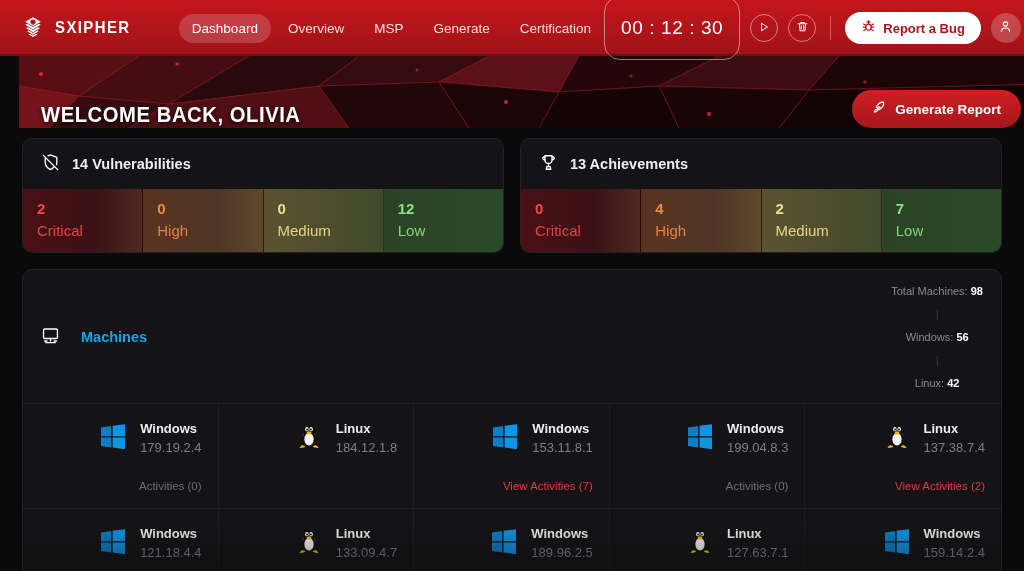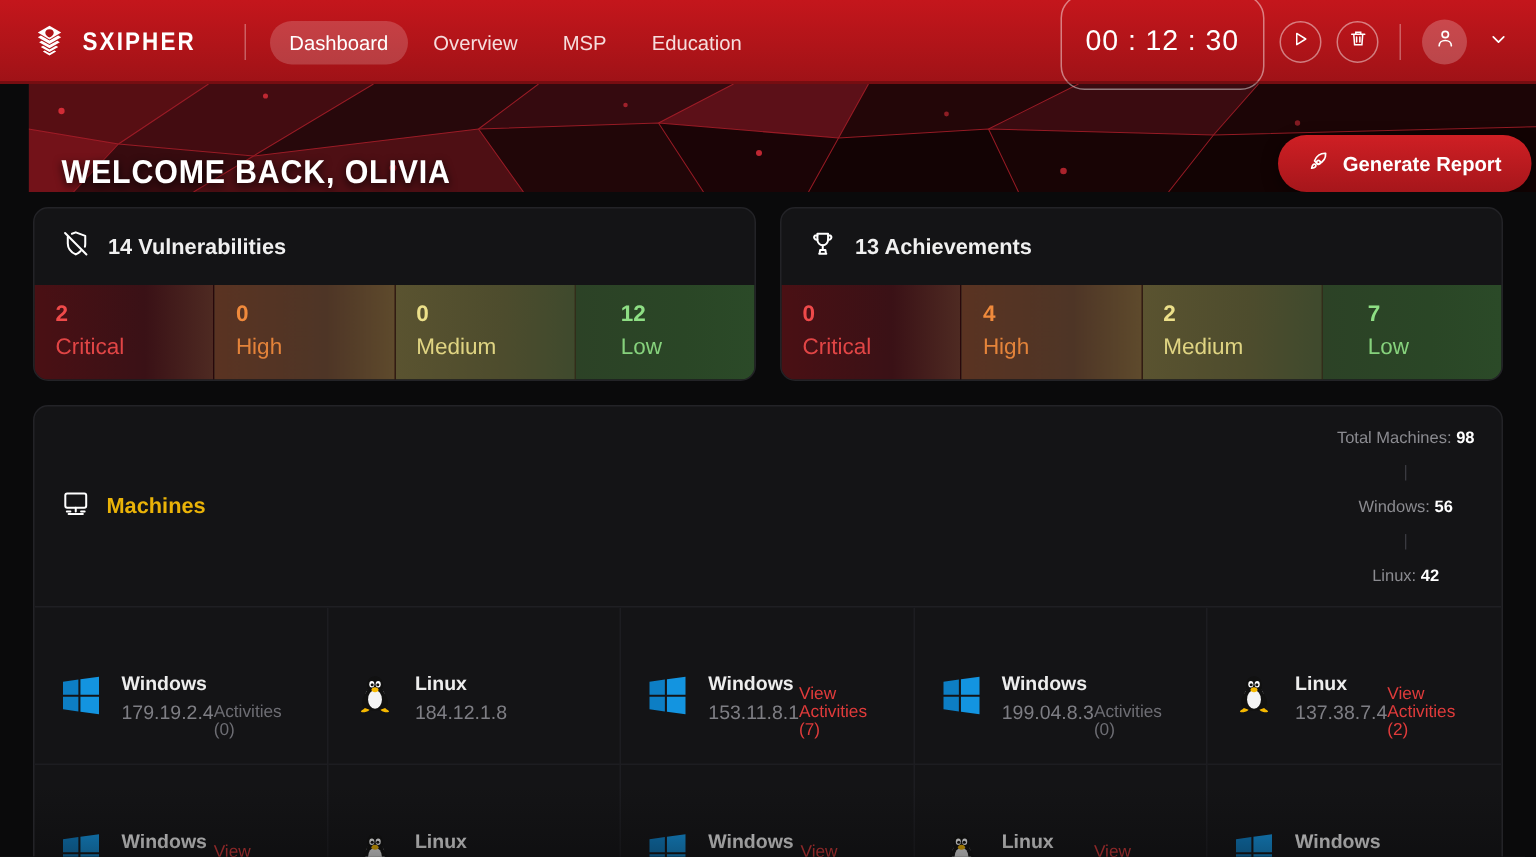--- a/index.html
+++ b/index.html
@@ -102,51 +102,51 @@
   .sev:last-child{ border-right:none; }
   .sev-num{ font-size:15px; font-weight:600; line-height:1.25; }
   .sev-lbl{ font-size:15px; margin-top:3px; opacity:.92; }
   .sev-critical{ background:linear-gradient(90deg,#4a1014 0%,#3a1116 62%,#4e2a22 100%); }
   .sev-critical .sev-num,.sev-critical .sev-lbl{ color:#ef4a4a; }
   .sev-high{ background:linear-gradient(90deg,#5a3322 0%,#4e3526 62%,#5e4a2c 100%); }
   .sev-high .sev-num,.sev-high .sev-lbl{ color:#f08a3c; }
   .sev-medium{ background:linear-gradient(90deg,#5a5330 0%,#4d4c2d 60%,#3f4a2d 100%); }
   .sev-medium .sev-num,.sev-medium .sev-lbl{ color:#ece08a; }
   .sev-low{ background:linear-gradient(90deg,#2c4226 0%,#2a4626 60%,#2b4a28 100%); }
-  .sev-low .sev-num,.sev-low .sev-lbl{ color:#8ede84;margin-left:16px; }
+  .sev-low .sev-num,.sev-low .sev-lbl{ color:#8ede84; }
 
   
   .machines{
     margin-top:16px; background:#141416; border:1px solid #232327;
     border-radius:10px 10px 0 0; overflow:hidden;
   }
   .mach-head{
     display:flex; align-items:center; padding:15px 18px 14px 18px;
     border-bottom:1px solid #1f1f23;
   }
   .mach-title{
-    display:flex; align-items:center; gap:11px;
-    font-size:14.5px; font-weight:600; color:#eab308;
+    display:flex; align-items:center; gap:21px;
+    font-size:14.5px; font-weight:600; color:#0ea5e9;
   }
   .mach-stats{
     margin-left:auto; display:flex; align-items:center; gap:11px;
     font-size:11px; color:#8b8b90;flex-direction:column;
   }
   .mach-stats b{ color:#fff; font-weight:700; }
   .stat-div{ color:#3a3a40; }
   .mach-body{ position:relative; height:268px; overflow:hidden; }
   .mach-fade{
     position:absolute; left:0; right:0; bottom:0; height:150px; z-index:5;
     pointer-events:none;
     background:linear-gradient(180deg,rgba(10,10,11,0) 0%,rgba(10,10,11,.72) 52%,rgba(10,10,11,.97) 100%);
   }
   .mach-grid{ display:grid; grid-template-columns:repeat(5,1fr); }
   .mcell{
     border-right:1px solid #1d1d21; border-bottom:1px solid #1d1d21;
-    padding:17px 16px 0 16px; height:105px; display:flex; flex-direction:row;
+    padding:17px 16px 0 16px; height:105px; display:flex; flex-direction:column;align-items:flex-end;
   }
   .mcell:nth-child(5n){ border-right:none; }
   .mtop{ display:flex; align-items:center; gap:12px; }
   .mos-icon{ width:30px; height:30px; flex:none; }
   .mos-name{ font-size:13px; font-weight:600; color:#ededed; line-height:1.3; }
   .mos-ip{ font-size:13px; color:#7e7e84; margin-top:2px; }
   .mact{ margin-top:auto; padding-bottom:16px; font-size:11.5px; }
   .mact.has{ color:#e03b3b; cursor:pointer; }
   .mact.none{ color:#6d6d73; }
 </style>
@@ -169,21 +169,22 @@
     </span>
     <span class="brand-name">SXIPHER</span>
   </div>
 
   <div class="brand-sep"></div>
 
   <div class="navlinks">
     <div class="navlink active">Dashboard</div>
     <div class="navlink">Overview</div>
     <div class="navlink">MSP</div>
-    <div class="navlink">Education</div>
+    <div class="navlink">Generate</div>
+    <div class="navlink">Certification</div>
   </div>
 
   <div class="nav-right">
     <div class="timer">00 : 12 : 30</div>
 
     <div class="iconbtn">
       <span>
         <svg width="12" height="12" viewBox="0 0 24 24" fill="none" stroke="#fff" stroke-width="2" stroke-linejoin="round">
           <path d="M7 4.5 19 12 7 19.5z"></path>
         </svg>
@@ -193,20 +194,29 @@
     <div class="iconbtn">
       <span>
         <svg width="13" height="13" viewBox="0 0 24 24" fill="none" stroke="#fff" stroke-width="1.9" stroke-linecap="round">
           <path d="M4 7h16M9 7V4.5h6V7M6.5 7l1 13h9l1-13M10 10.5v6M14 10.5v6"></path>
         </svg>
       </span>
     </div>
 
     <div class="nav-sep"></div>
 
+    <div class="bugbtn">
+      <span>
+        <svg width="15" height="15" viewBox="0 0 24 24" fill="none" stroke="#b01419" stroke-width="1.8" stroke-linecap="round">
+          <ellipse cx="12" cy="13" rx="4.3" ry="5"></ellipse>
+          <path d="M12 8V5M9.5 5.2 12 3l2.5 2.2M7.7 10 4 8M7.7 13H3.6M7.9 16.2 4.4 18.4M16.3 10 20 8M16.3 13h4.1M16.1 16.2l3.5 2.2"></path>
+        </svg>
+      </span>
+      <span>Report a Bug</span>
+    </div>
 
     <div class="avatar">
       <span>
         <svg width="15" height="15" viewBox="0 0 24 24" fill="none" stroke="#fff" stroke-width="1.8" stroke-linecap="round">
           <circle cx="12" cy="8" r="3.4"></circle>
           <path d="M5.5 20c0-3.6 2.9-5.6 6.5-5.6s6.5 2 6.5 5.6"></path>
         </svg>
       </span>
     </div>
 

